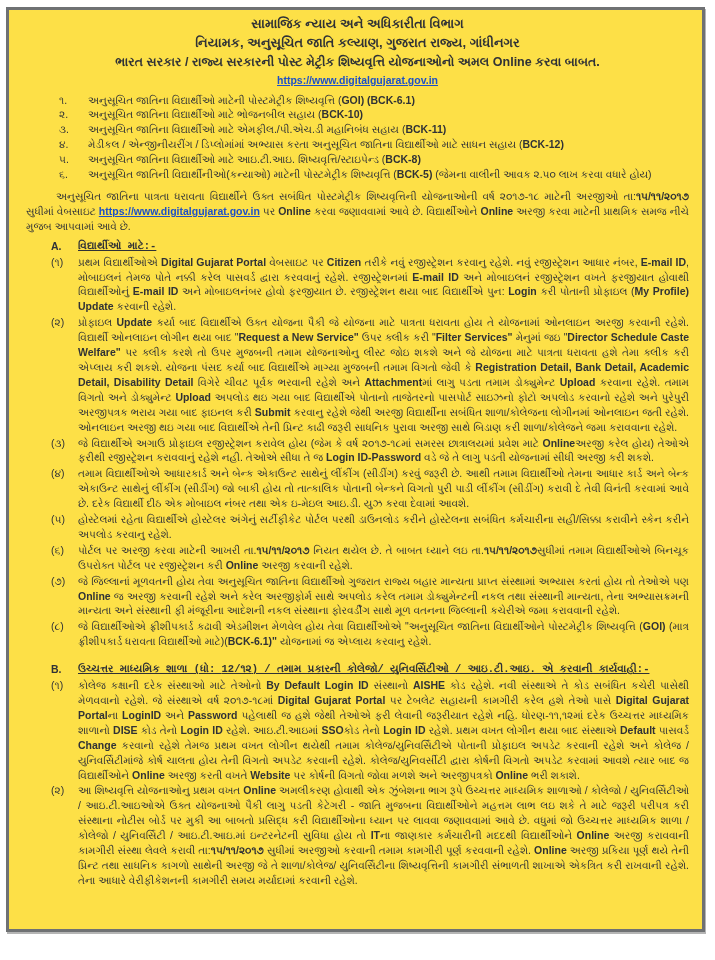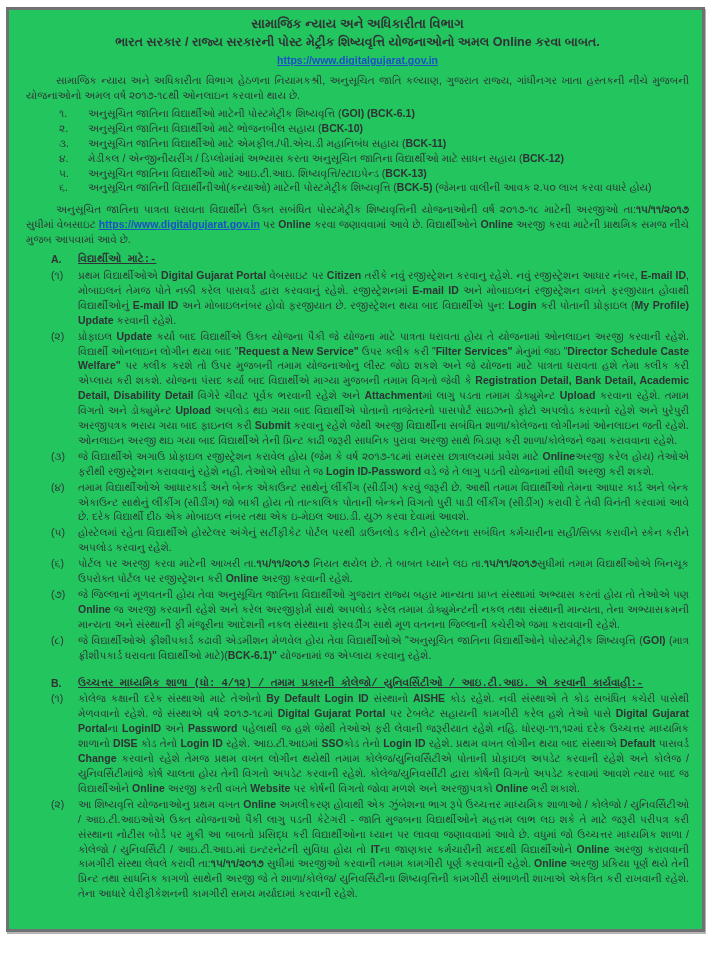--- a/index.html
+++ b/index.html
@@ -6,21 +6,21 @@
   body{
     width:715px;height:960px;background:#ffffff;position:relative;
     font-family:"Liberation Sans","DejaVu Sans",sans-serif;
     color:#303236;font-size:10.5px;line-height:1.42;
     -webkit-font-smoothing:antialiased;
   }
   .page{
     position:absolute;left:6px;top:7px;width:699px;height:925px;
     box-sizing:border-box;border:3px solid #6f7173;
     box-shadow:1px 2px 0 rgba(120,120,120,.55);
-    background:#22c55e;padding:5px 13px 0 17px;overflow:hidden;
+    background:#fde047;padding:5px 13px 0 17px;overflow:hidden;
   }
   header{margin-bottom:2px;}
   .h1,.h2,.h3{text-align:center;font-weight:bold;}
   .h1{font-size:13px;}
   .h2{font-size:13px;margin-top:1px;}
   .h3{font-size:12.5px;margin-top:1px;}
   .urlline{text-align:center;margin:1px 0 5px;}
   .link{color:var(--link,#1c50c8);font-weight:bold;text-decoration:underline;cursor:pointer;}
   .para{margin:2px 0 3px;text-align:justify;}
   .indent{text-indent:30px;}
@@ -37,27 +37,27 @@
   .items{margin-bottom:2px;}
   .note{display:block;}
   b{font-weight:bold;margin-top:32px;}
 </style>
 </head>
 <body>
 
 <div class="page">
   <header>
     <div class="h1 gj">સામાજિક ન્યાય અને અધિકારીતા વિભાગ</div>
+    <div class="h2 gj">નિયામક, અનુસૂચિત જાતિ કલ્યાણ, ગુજરાત રાજ્ય, ગાંધીનગર</div>
     <div class="h3 gj">ભારત સરકાર / રાજ્ય સરકારની પોસ્ટ મેટ્રીક શિષ્યવૃત્તિ યોજનાઓનો અમલ <b>Online</b> કરવા બાબત.</div>
     <div class="urlline">
       <a class="link" href="#">https://www.digitalgujarat.gov.in</a>
     </div>
   </header>
 
-  <p class="para indent gj">સામાજિક ન્યાય અને અધિકારીતા વિભાગ હેઠળના નિયામકશ્રી, અનુસૂચિત જાતિ કલ્યાણ, ગુજરાત રાજ્ય, ગાંધીનગર ખાતા હસ્તકની નીચે મુજબની યોજનાઓનો અમલ વર્ષ ૨૦૧૭-૧૮થી ઓનલાઇન કરવાનો થાય છે.</p>
 
   <div class="list">
   <div class="item">
     <span class="no gj">૧.</span>
     <span class="t gj">અનુસૂચિત જાતિના વિદ્યાર્થીઓ માટેની પોસ્ટમેટ્રીક શિષ્યવૃત્તિ (<b>GOI) (BCK-6.1)</b></span>
   </div>
 
 
   <div class="item">
     <span class="no gj">૨.</span>
@@ -69,21 +69,21 @@
     <span class="t gj">અનુસૂચિત જાતિના વિદ્યાર્થીઓ માટે એમફીલ./પી.એચ.ડી મહાનિબંધ સહાય (<b>BCK-11)</b></span>
   </div>
 
   <div class="item">
     <span class="no gj">૪.</span>
     <span class="t gj">મેડીકલ / એન્જીનીયરીંગ / ડિપ્લોમાંમાં અભ્યાસ કરતા અનુસૂચિત જાતિના વિદ્યાર્થીઓ માટે સાધન સહાય (<b>BCK-12)</b></span>
   </div>
 
   <div class="item">
     <span class="no gj">૫.</span>
-    <span class="t gj">અનુસૂચિત જાતિના વિદ્યાર્થીઓ માટે આઇ.ટી.આઇ. શિષ્યવૃત્તિ/સ્ટાઇપેન્ડ (<b>BCK-13)</b></span>
+    <span class="t gj">અનુસૂચિત જાતિના વિદ્યાર્થીઓ માટે આઇ.ટી.આઇ. શિષ્યવૃત્તિ/સ્ટાઇપેન્ડ (<b>BCK-8)</b></span>
   </div>
 
   <div class="item">
     <span class="no gj">૬.</span>
     <span class="t gj">અનુસૂચિત જાતિની વિદ્યાર્થીનીઓ(કન્યાઓ) માટેની પોસ્ટમેટ્રીક શિષ્યવૃત્તિ (<b>BCK-5)</b> (જેમના વાલીની આવક ૨.૫૦ લાખ કરવા વધારે હોય)</span>
   </div>
 </div>
 
   <p class="para indent gj"><span>અનુસૂચિત જાતિના પાત્રતા ધરાવતા વિદ્યાર્થીને ઉક્ત સબંધિત પોસ્ટમેટ્રીક શિષ્યવૃત્તિની યોજનાઓની વર્ષ ૨૦૧૭-૧૮ માટેની અરજીઓ તા:<b>૧૫/૧૧/૨૦૧૭</b> સુધીમાં વેબસાઇટ </span><a class="link" href="#"><b>https://www.digitalgujarat.gov.in</b></a><span> પર <b>Online</b> કરવા જણાવવામાં આવે છે. વિદ્યાર્થીઓને <b>Online</b> અરજી કરવા માટેની પ્રાથમિક સમજ નીચે મુજબ આપવામાં આવે છે.</span></p>
 
@@ -151,21 +151,21 @@
     <span class="no gj">(૮)</span>
     <span class="t gj">
       <span>જે વિદ્યાર્થીઓએ ફ્રીશીપકાર્ડ કઢાવી એડમીશન મેળવેલ હોય તેવા વિદ્યાર્થીઓએ "અનુસૂચિત જાતિના વિદ્યાર્થીઓને પોસ્ટમેટ્રીક શિષ્યવૃત્તિ (<b>GOI)</b> (માત્ર ફ્રીશીપકાર્ડ ધરાવતા વિદ્યાર્થીઓ માટે)(<b>BCK-6.1)"</b> યોજનામાં જ એપ્લાય કરવાનુ રહેશે.</span>
       
     </span>
   </div>
 </div>
 
   <div class="sec secb">
     <span class="no">B.</span>
-    <span class="title gj">ઉચ્ચત્તર માધ્યમિક શાળા (ધો: <b>4/૧૨</b>) / તમામ પ્રકારની કોલેજો/ યુનિવર્સિટીઓ / આઇ.ટી.આઇ. એ કરવાની કાર્યવાહી:-</span>
+    <span class="title gj">ઉચ્ચત્તર માધ્યમિક શાળા (ધો: <b>12/૧૨</b>) / તમામ પ્રકારની કોલેજો/ યુનિવર્સિટીઓ / આઇ.ટી.આઇ. એ કરવાની કાર્યવાહી:-</span>
   </div>
   <div class="items">
   <div class="item">
     <span class="no gj">(૧)</span>
     <span class="t gj">
       <span>કોલેજ કક્ષાની દરેક સંસ્થાઓ માટે તેઓનો <b>By Default Login ID</b> સંસ્થાનો <b>AISHE</b> કોડ રહેશે. નવી સંસ્થાએ તે કોડ સબંધિત કચેરી પાસેથી મેળવવાનો રહેશે. જે સંસ્થાએ વર્ષ ૨૦૧૭-૧૮માં <b>Digital Gujarat Portal</b> પર ટેબલેટ સહાયની કામગીરી કરેલ હશે તેઓ પાસે <b>Digital Gujarat Portal</b>ના <b>LoginID</b> અને <b>Password</b> પહેલાથી જ હશે જેથી તેઓએ ફરી લેવાની જરૂરીયાત રહેશે નહિ. ધોરણ-૧૧,૧૨માં દરેક ઉચ્ચત્તર માધ્યમિક શાળાનો <b>DISE</b> કોડ તેનો <b>Login ID</b> રહેશે. આઇ.ટી.આઇમાં <b>SSO</b>કોડ તેનો <b>Login ID</b> રહેશે. પ્રથમ વખત લોગીન થયા બાદ સંસ્થાએ <b>Default</b> પાસવર્ડ <b>Change</b> કરવાનો રહેશે તેમજ પ્રથમ વખત લોગીન થયેથી તમામ કોલેજ/યુનિવર્સિટીએ પોતાની પ્રોફાઇલ અપડેટ કરવાની રહેશે અને કોલેજ / યુનિવર્સિટીમાંજે કોર્ષ ચાલતા હોય તેની વિગતો અપડેટ કરવાની રહેશે. કોલેજ/યુનિવર્સીટી દ્વારા કોર્ષની વિગતો અપડેટ કરવામાં આવશે ત્યાર બાદ જ વિદ્યાર્થીઓને <b>Online</b> અરજી કરતી વખતે <b>Website</b> પર કોર્ષની વિગતો જોવા મળશે અને અરજીપત્રકો <b>Online</b> ભરી શકાશે.</span>
       
     </span>
   </div>
 

